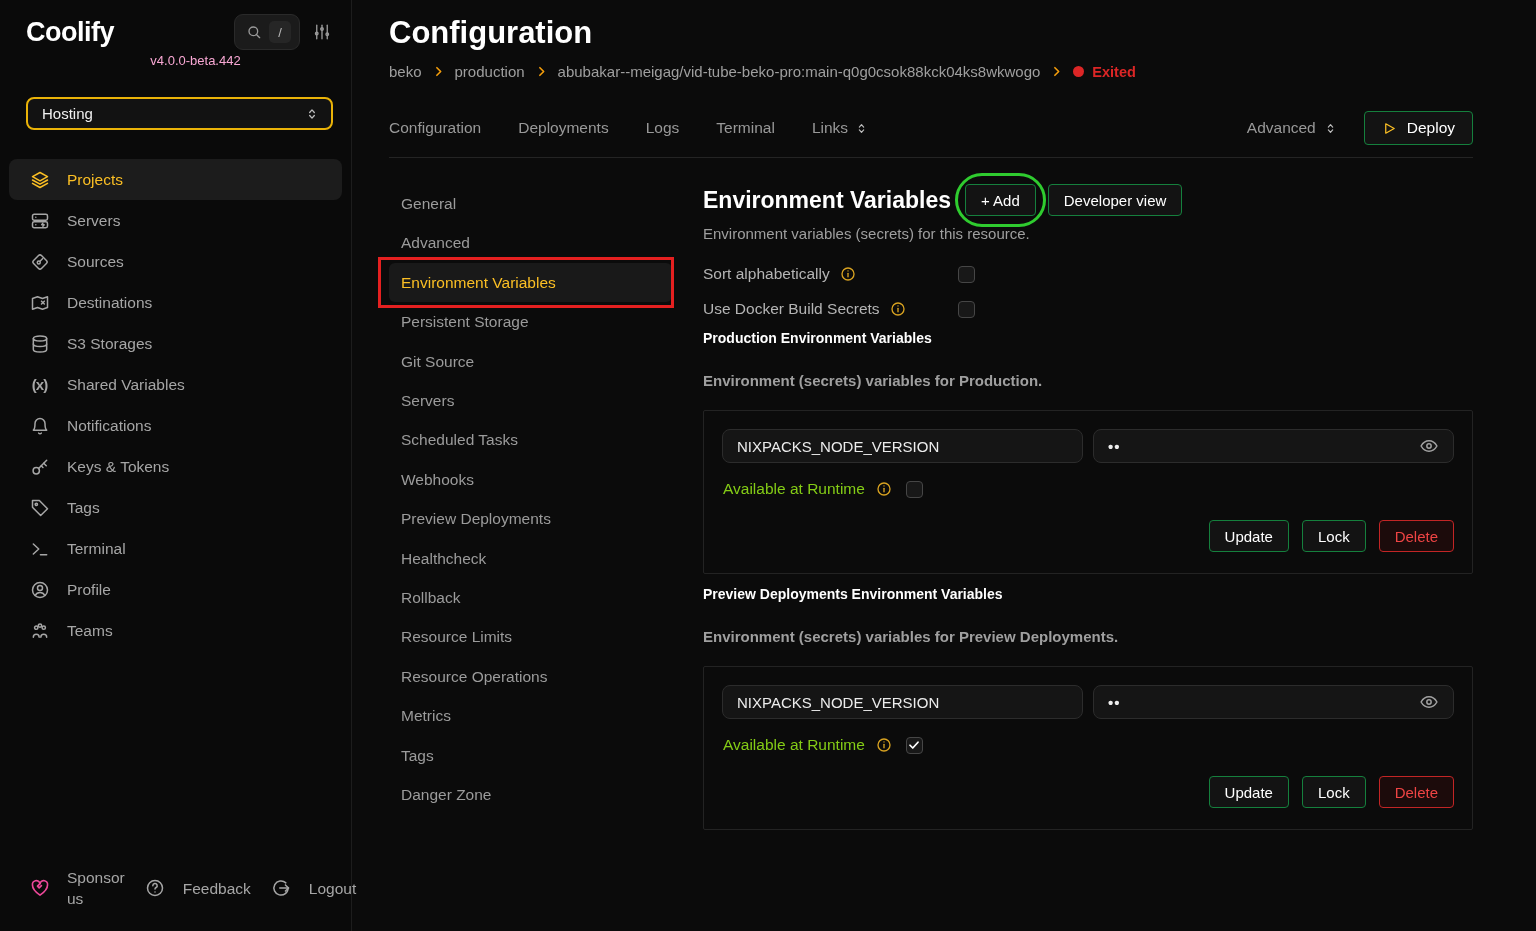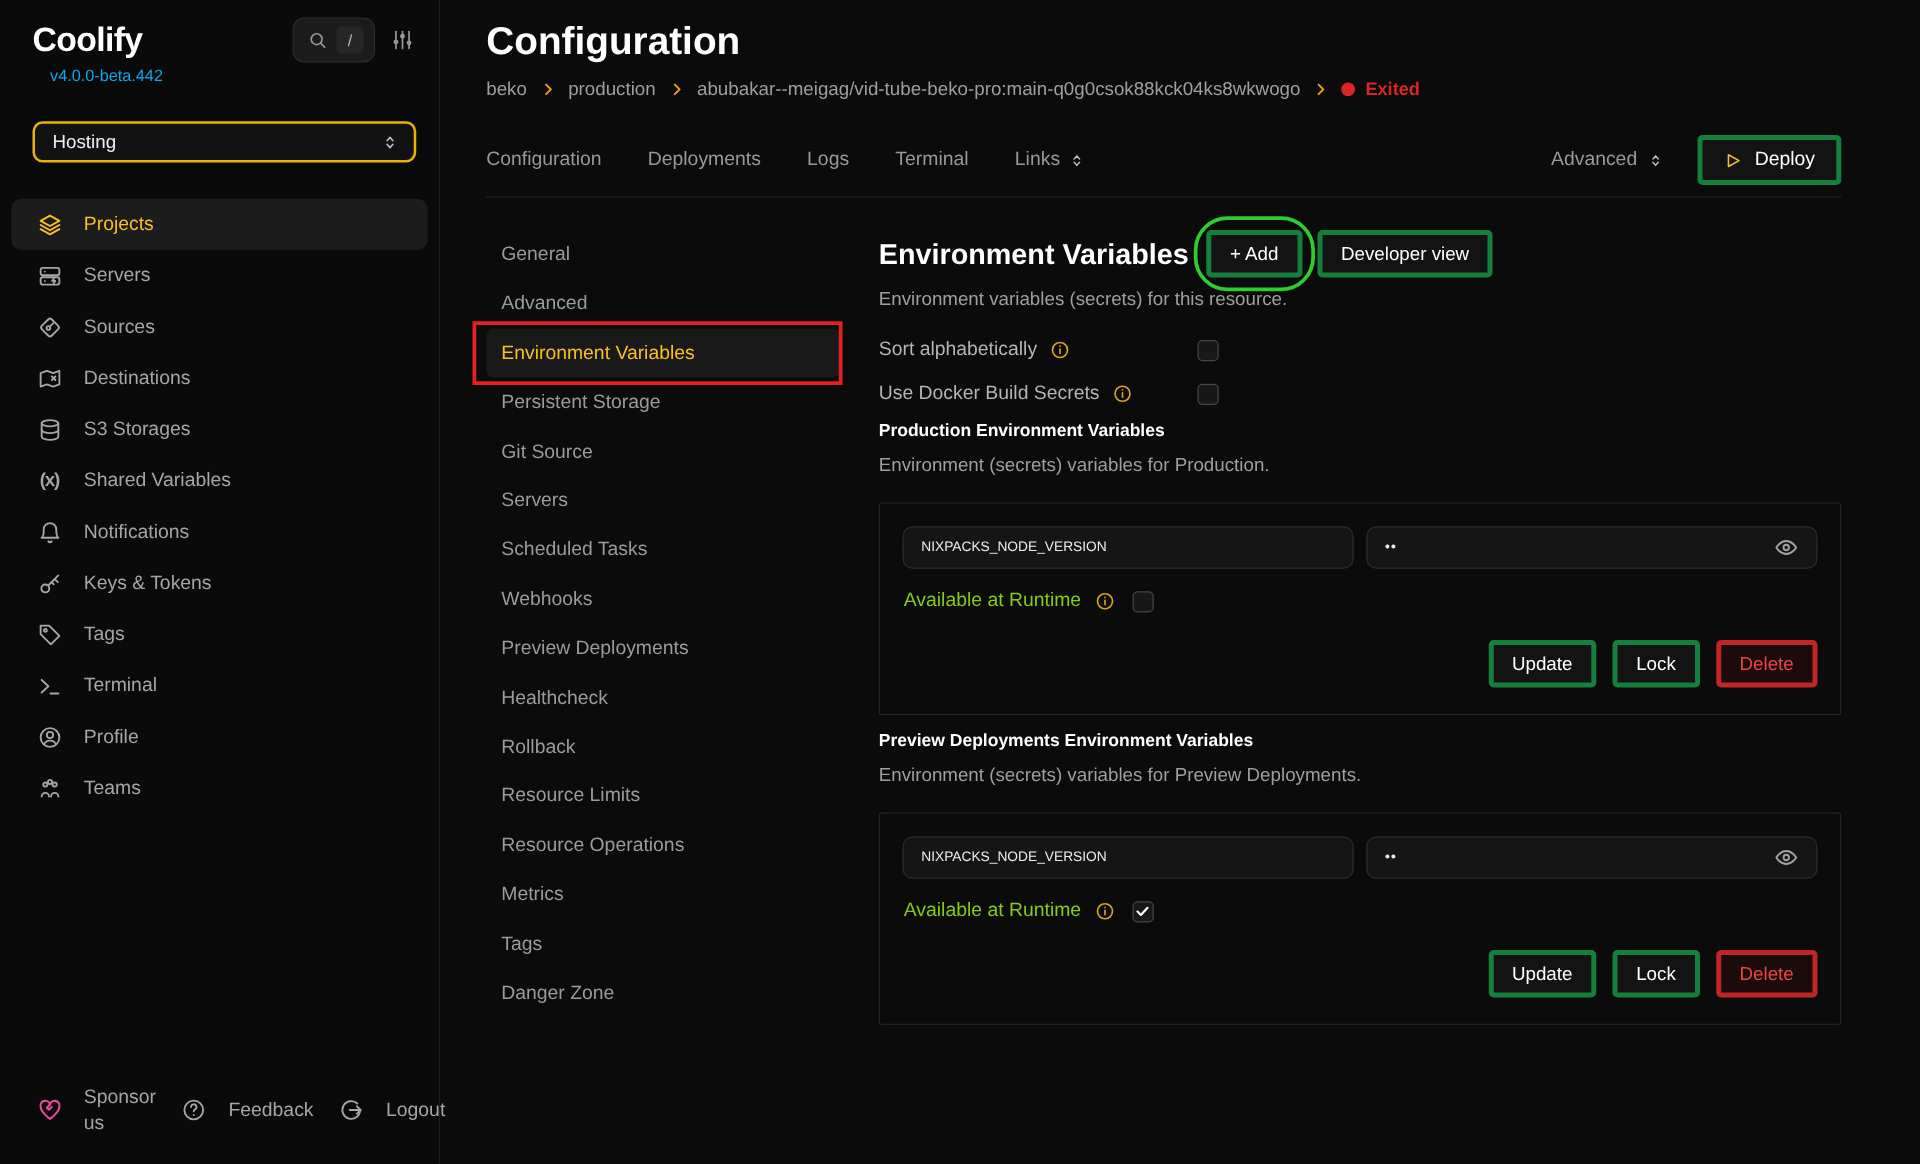--- a/index.html
+++ b/index.html
@@ -10,21 +10,21 @@
   
   .sidebar { position:absolute; left:0; top:0; width:352px; height:931px;
     background:#0a0a0a; border-right:1px solid #1d1d1d; display:flex; flex-direction:column; }
   .logo-row { display:flex; align-items:center; padding:14px 20px 0 26px; }
   .logo { font-size:27px; font-weight:700; letter-spacing:-0.5px; }
   .search-pill { margin-left:auto; display:flex; align-items:center; gap:7px;
     background:#1b1b1b; border:1px solid #2a2a2a; border-radius:9px; padding:6px 8px 6px 11px; color:#9a9a9a; }
   .search-kbd { background:#262626; border-radius:5px; width:22px; height:22px; display:flex;
     align-items:center; justify-content:center; font-size:13px; color:#b9b9b9; }
   .sliders-btn { margin-left:13px; color:#9a9a9a; }
-  .version { color:#0ea5e9; font-size:13px; padding:3px 0 0 40px; }
+  .version { color:#f9a8d4; font-size:13px; padding:3px 0 0 40px;text-align:center; }
   .workspace-select { margin:29px 18px 0 26px; height:33px; background:#121212;
     border:2px solid #eab308; border-radius:8px; display:flex; align-items:center;
     justify-content:space-between; padding:0 12px 0 14px; font-size:15px; color:#f0f0f0; }
   .chev-ud { color:#bdbdbd; }
   .nav { margin-top:29px; padding:0 9px; display:flex; flex-direction:column; }
   .nav-item { display:flex; align-items:center; gap:17px; padding:10px 0 10px 20px;
     border-radius:8px; color:#a6a6a6; font-size:15.5px; line-height:21px; cursor:pointer; }
   .nav-item .nicon { width:21px; height:21px; display:flex; align-items:center; justify-content:center; flex:none; }
   .nav-item.active { background:#1c1c1c; color:#fbbf24; }
   .var-glyph { font-size:15px; font-weight:700; letter-spacing:-1px; }
@@ -39,21 +39,21 @@
   .status-wrap { display:flex; align-items:center; gap:8px; }
   .status-dot { width:11px; height:11px; border-radius:50%; background:#dc2626; }
   .status-text { color:#dc2626; font-weight:700; font-size:14.5px; }
 
   .tabs-row { display:flex; align-items:center; gap:37px; margin-top:30px; height:36px;
     font-size:15.5px; color:#999999; }
   .tab { cursor:pointer; }
   .links-tab { display:flex; align-items:center; gap:7px; cursor:pointer; }
   .tabs-right { margin-left:auto; display:flex; align-items:center; gap:27px; }
   .advanced-select { display:flex; align-items:center; gap:8px; color:#999999; cursor:pointer; }
-  .btn { background:#131313; border:4px solid #15803d; border-radius:4px; padding:6.5px 15px;
+  .btn { background:#131313; border:1px solid #15803d; border-radius:4px; padding:6.5px 15px;
     font-size:15px; color:#fff; display:flex; align-items:center; cursor:pointer; white-space:nowrap;text-align:right; }
   .deploy-btn { gap:10px; padding:7px 17px; font-size:15.5px; }
   .play-icon { color:#fbbf24; }
   .tabs-divider { height:1px; background:#242424; margin-top:11px; }
 
   .content { display:flex; margin-top:26px; align-items:flex-start; }
   .subnav { width:283px; flex:none; display:flex; flex-direction:column; }
   .subnav-item { padding:10px 12px; font-size:15.5px; line-height:19.4px; color:#9b9b9b;
     border-radius:6px; cursor:pointer; }
   .subnav-item.active { position:relative; background:#191919; color:#fbbf24; }
@@ -70,25 +70,25 @@
   .env-subtitle { margin-top:9px; }
   .toggle-row { display:flex; align-items:center; margin-top:17px; }
   .toggle-row.first { margin-top:23px; }
   .toggle-label-wrap { display:flex; align-items:center; gap:10px; width:255px;
     font-size:15.5px; color:#b5b5b5; }
   .info-icon { color:#d9a321; flex:none; }
   .checkbox { width:17px; height:17px; background:#181818; border:1px solid #464646;
     border-radius:4px; display:flex; align-items:center; justify-content:center; color:#fff; cursor:pointer; }
 
   .section-title { font-size:14px; font-weight:700; margin-top:12px; }
-  .section-sub { margin-top:12px; }
+  .section-sub { margin-top:26px;font-weight:bold; }
   .card { border:1px solid #232323; border-radius:2px; margin-top:21px; padding:18px 18px 21px; }
   .inputs-row { display:flex; gap:10px; }
   .input { height:34px; background:#151515; border:1px solid #2c2c2c; border-radius:8px;
-    display:flex; align-items:center; padding:0 14px; font-size:11px; color:#ececec; cursor:text; }
+    display:flex; align-items:center; padding:0 14px; font-size:15px; color:#ececec; cursor:text; }
   .input.name-input { width:361px; flex:none; }
   .input.value-input { flex:1; font-weight:700; letter-spacing:1px; }
   .eye-btn { margin-left:auto; color:#a2a2a2; cursor:pointer; }
   .runtime-row { display:flex; align-items:center; margin-top:17px; padding-left:1px; }
   .runtime-label-wrap { display:flex; align-items:center; gap:11px; width:auto;
     font-size:15.5px; color:#84cc16; margin-right:14px; }
   .card-actions { display:flex; justify-content:flex-end; gap:13px; margin-top:22px; }
   .btn.delete-btn { color:#ef4444; border-color:#c22525; background:#1c0b0b; }
 </style>
 </head>

